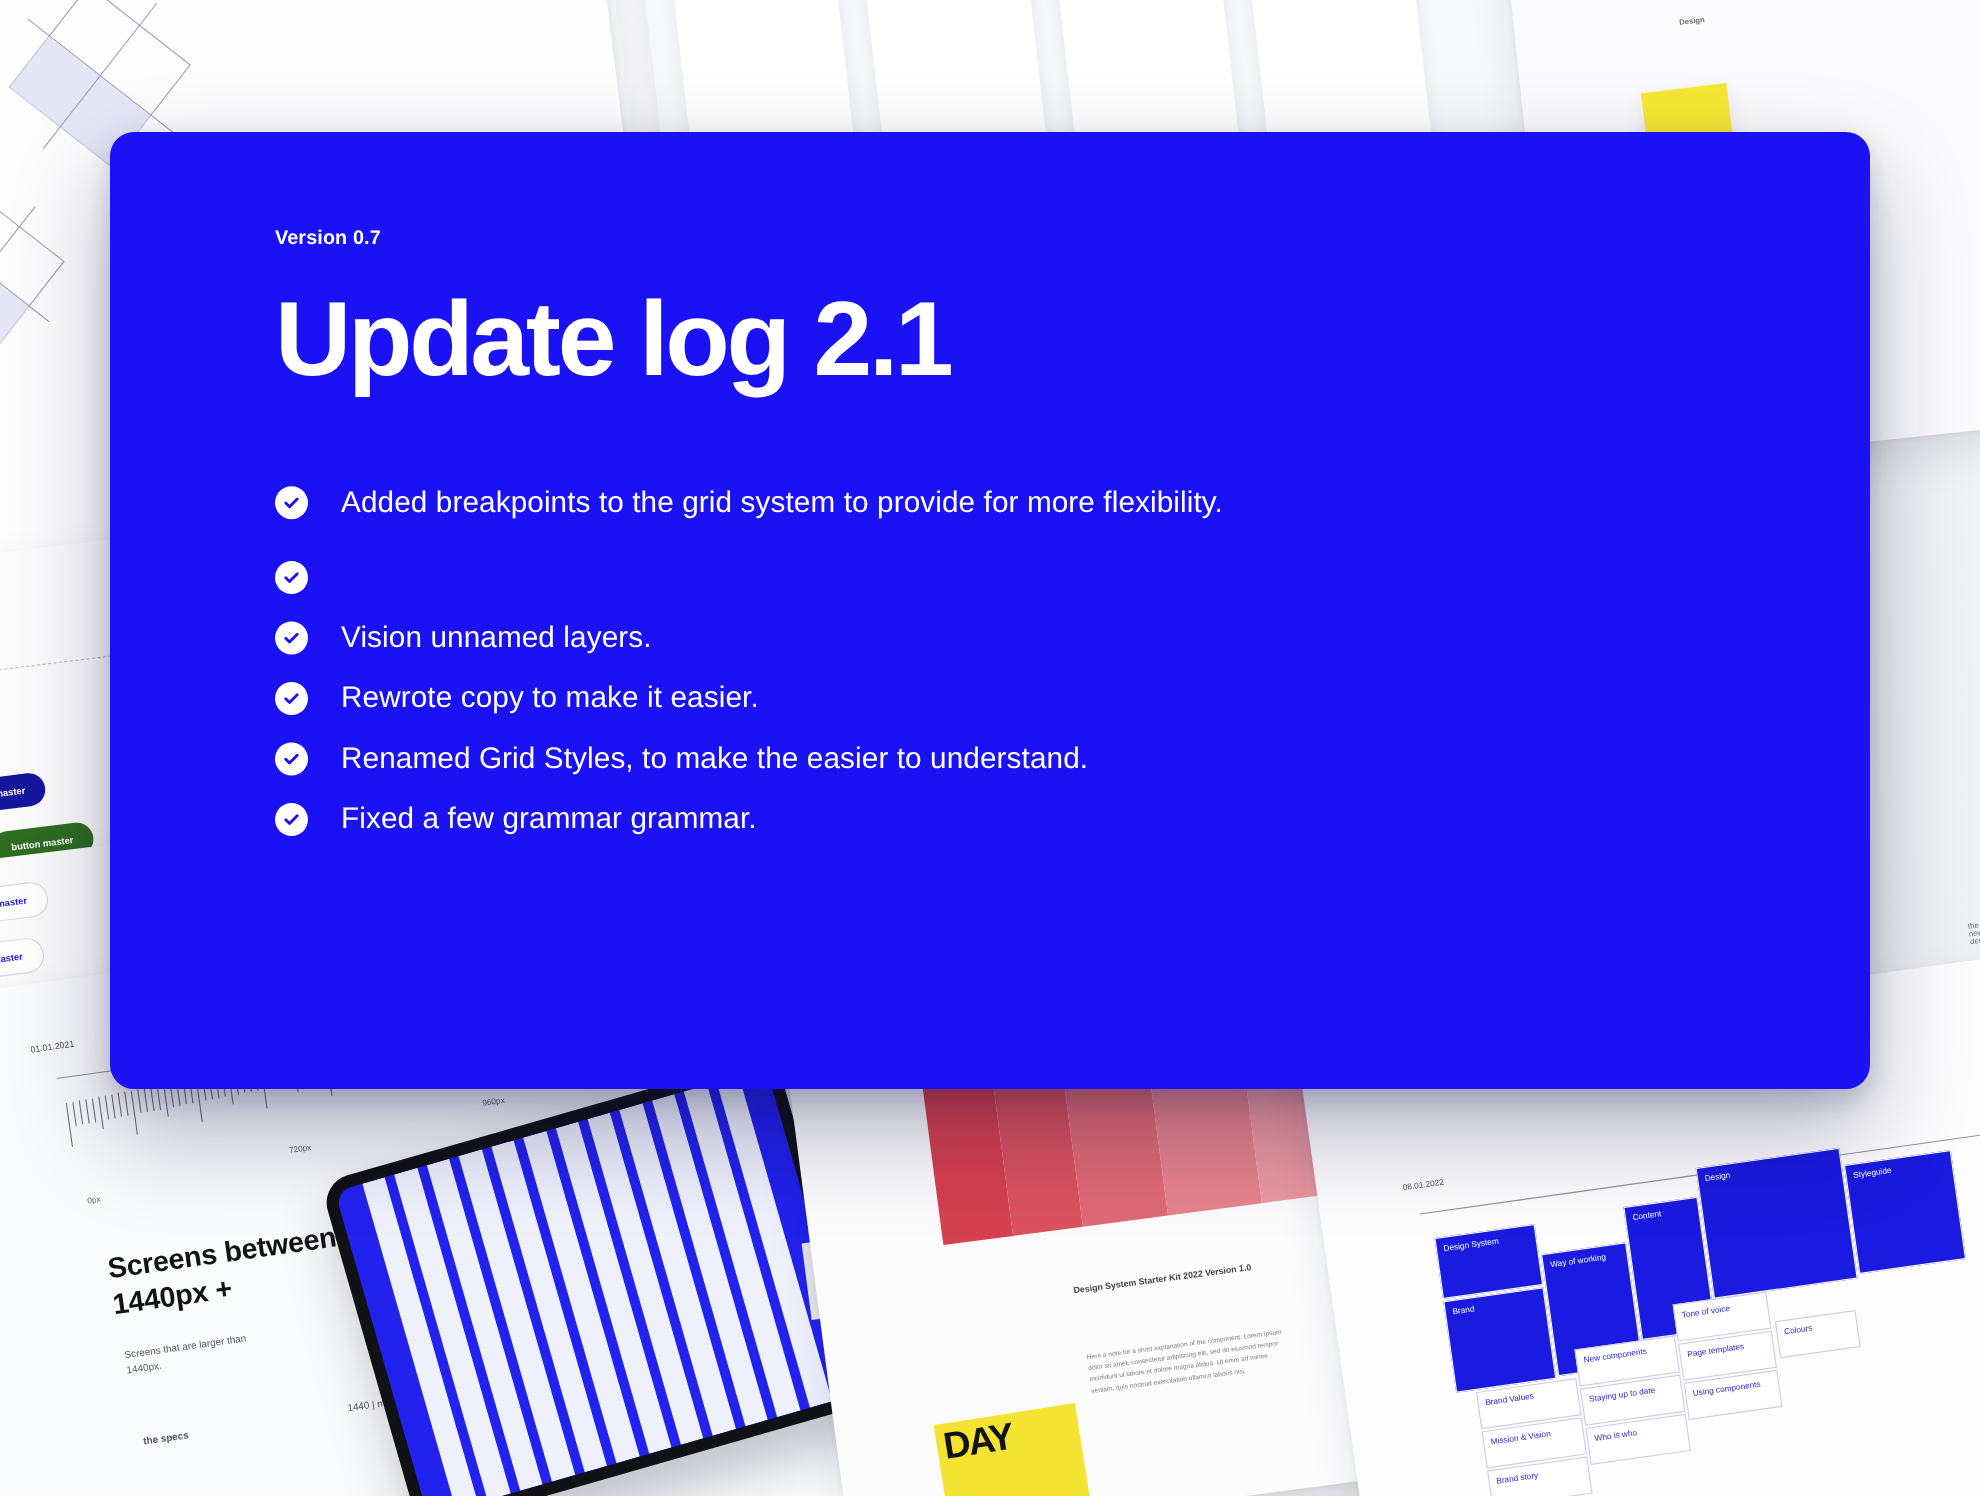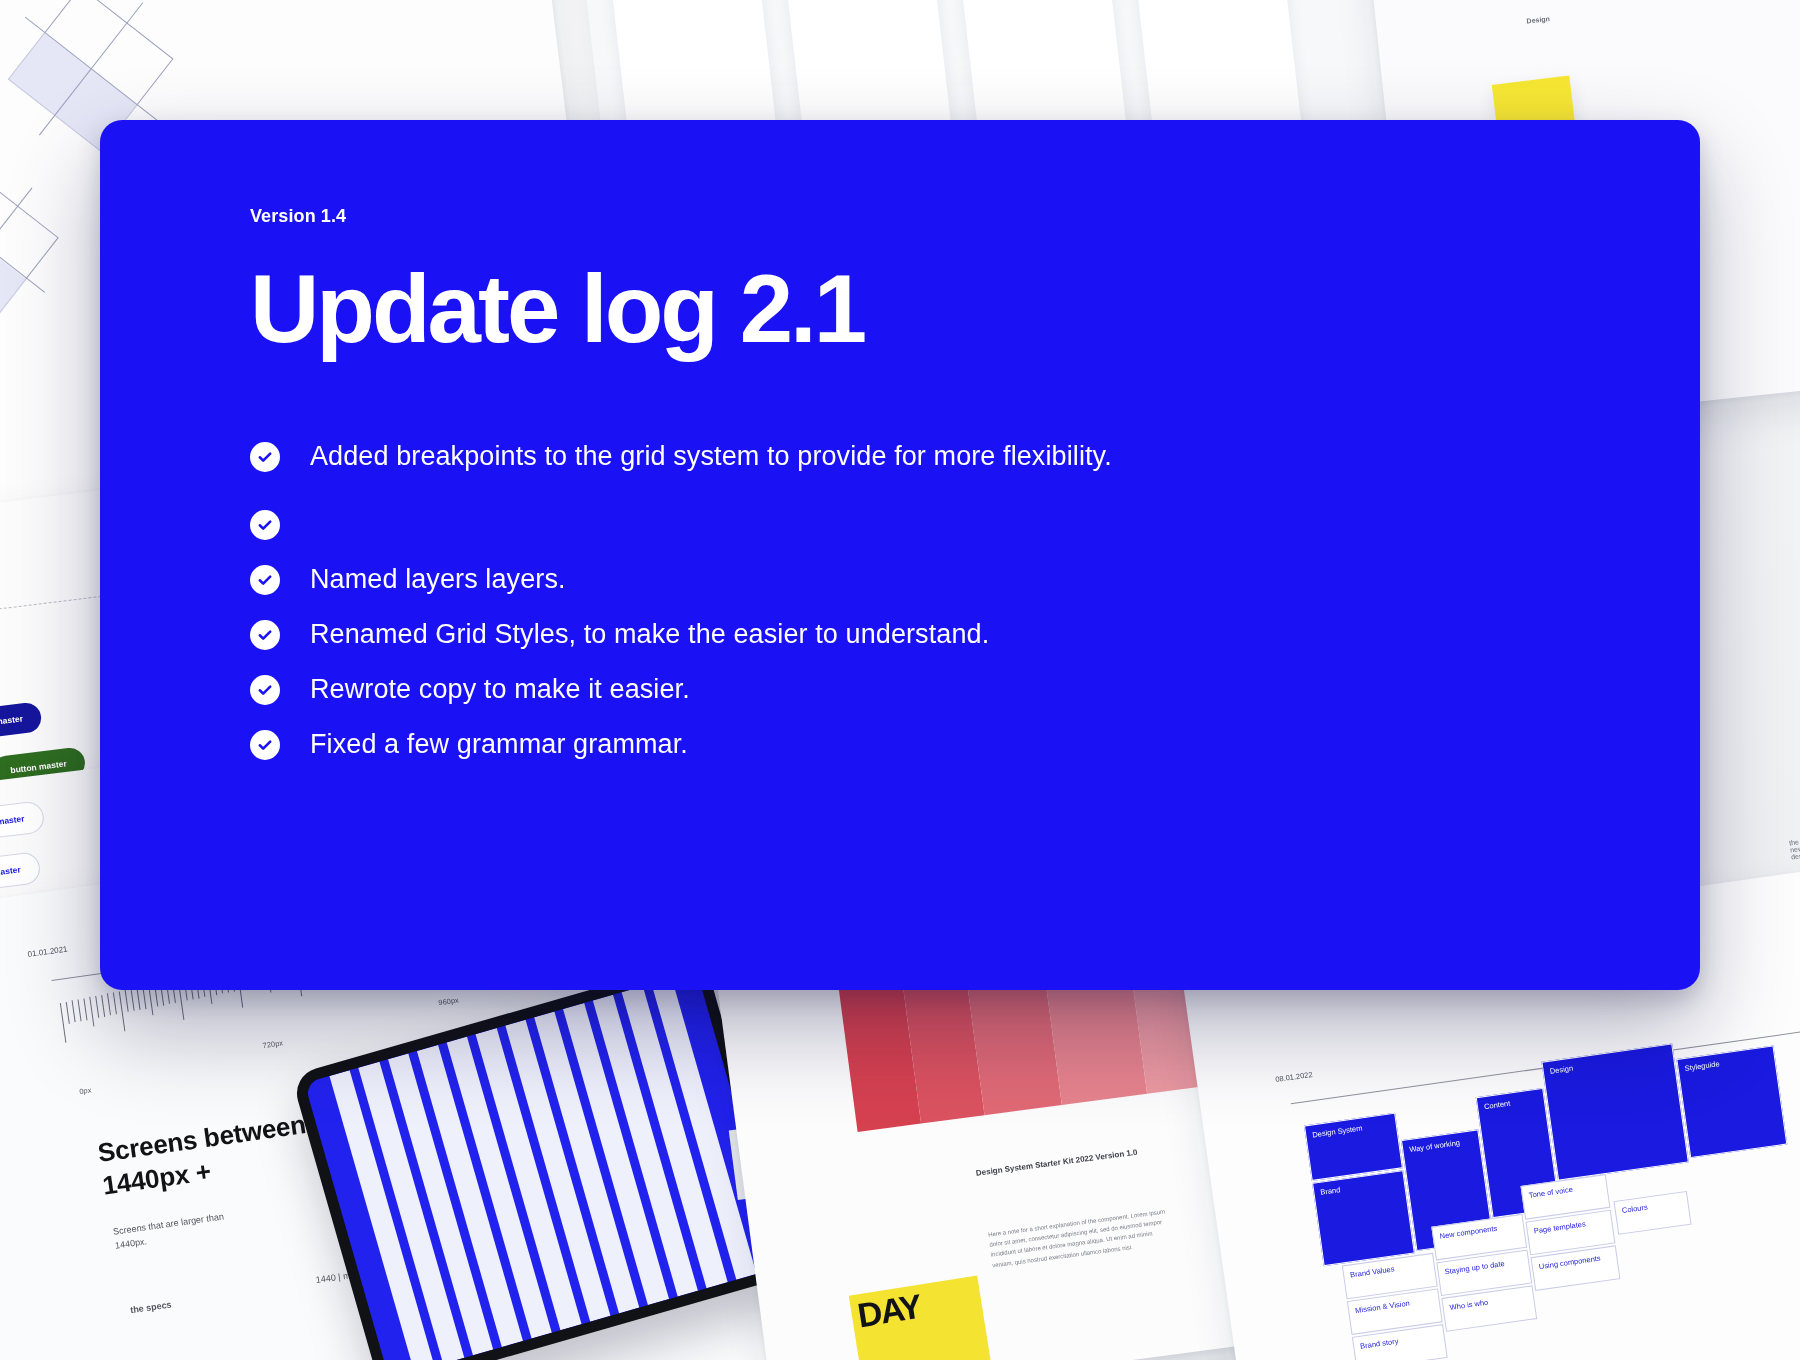--- a/index.html
+++ b/index.html
@@ -510,21 +510,21 @@
     <div class="map-box ghost" style="left:396px; top:300px; width:74px; height:34px;">
       <span>Colours</span>
     </div>
   </div>
 
   <div class="tiny-label" style="position:absolute; left:1790px; top:838px; transform:rotate(-8deg); white-space:pre-line;">the new
 design.</div>
 </div>
 
 <div id="card">
-  <div id="version-label">Version 1.4</div>
+  <div id="version-label">Version 0.7</div>
   <h1 id="card-title">Update log 2.1</h1>
   <ul id="checklist">
     <li>
       <span class="check-icon">
         <svg width="18" height="18" viewBox="0 0 18 18">
             <path d="M3.8 9.3 L7.2 12.6 L14.2 5.6" fill="none" stroke="#1A12F5" stroke-width="2.6" stroke-linecap="round" stroke-linejoin="round"></path>
           </svg>
       </span>
       <span class="check-text">Added breakpoints to the grid system to provide for more flexibility.</span>
     </li>
@@ -534,40 +534,40 @@
             <path d="M3.8 9.3 L7.2 12.6 L14.2 5.6" fill="none" stroke="#1A12F5" stroke-width="2.6" stroke-linecap="round" stroke-linejoin="round"></path>
           </svg>
       </span>
     </li>
     <li>
       <span class="check-icon">
         <svg width="18" height="18" viewBox="0 0 18 18">
             <path d="M3.8 9.3 L7.2 12.6 L14.2 5.6" fill="none" stroke="#1A12F5" stroke-width="2.6" stroke-linecap="round" stroke-linejoin="round"></path>
           </svg>
       </span>
-      <span class="check-text">Named layers layers.</span>
+      <span class="check-text">Vision unnamed layers.</span>
+    </li>
+    <li>
+      <span class="check-icon">
+        <svg width="18" height="18" viewBox="0 0 18 18">
+            <path d="M3.8 9.3 L7.2 12.6 L14.2 5.6" fill="none" stroke="#1A12F5" stroke-width="2.6" stroke-linecap="round" stroke-linejoin="round"></path>
+          </svg>
+      </span>
+      <span class="check-text">Rewrote copy to make it easier.</span>
     </li>
     <li>
       <span class="check-icon">
         <svg width="18" height="18" viewBox="0 0 18 18">
             <path d="M3.8 9.3 L7.2 12.6 L14.2 5.6" fill="none" stroke="#1A12F5" stroke-width="2.6" stroke-linecap="round" stroke-linejoin="round"></path>
           </svg>
       </span>
       <span class="check-text">Renamed Grid Styles, to make the easier to understand.</span>
     </li>
     <li>
       <span class="check-icon">
         <svg width="18" height="18" viewBox="0 0 18 18">
             <path d="M3.8 9.3 L7.2 12.6 L14.2 5.6" fill="none" stroke="#1A12F5" stroke-width="2.6" stroke-linecap="round" stroke-linejoin="round"></path>
           </svg>
       </span>
-      <span class="check-text">Rewrote copy to make it easier.</span>
-    </li>
-    <li>
-      <span class="check-icon">
-        <svg width="18" height="18" viewBox="0 0 18 18">
-            <path d="M3.8 9.3 L7.2 12.6 L14.2 5.6" fill="none" stroke="#1A12F5" stroke-width="2.6" stroke-linecap="round" stroke-linejoin="round"></path>
-          </svg>
-      </span>
       <span class="check-text">Fixed a few grammar grammar.</span>
     </li>
   </ul>
 </div>
 
 </body></html>

